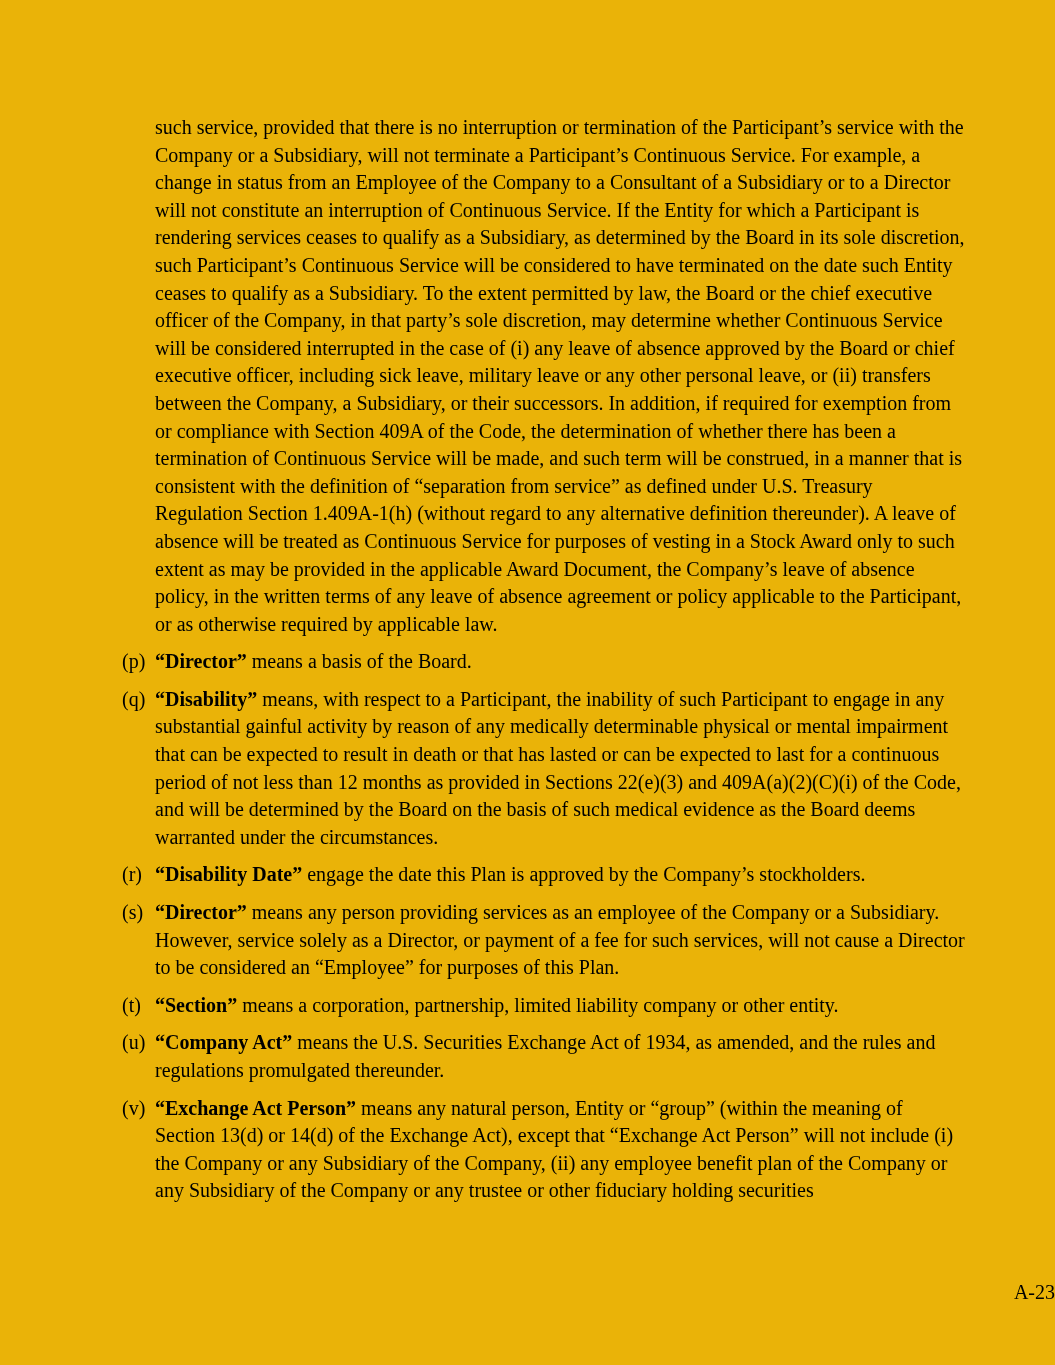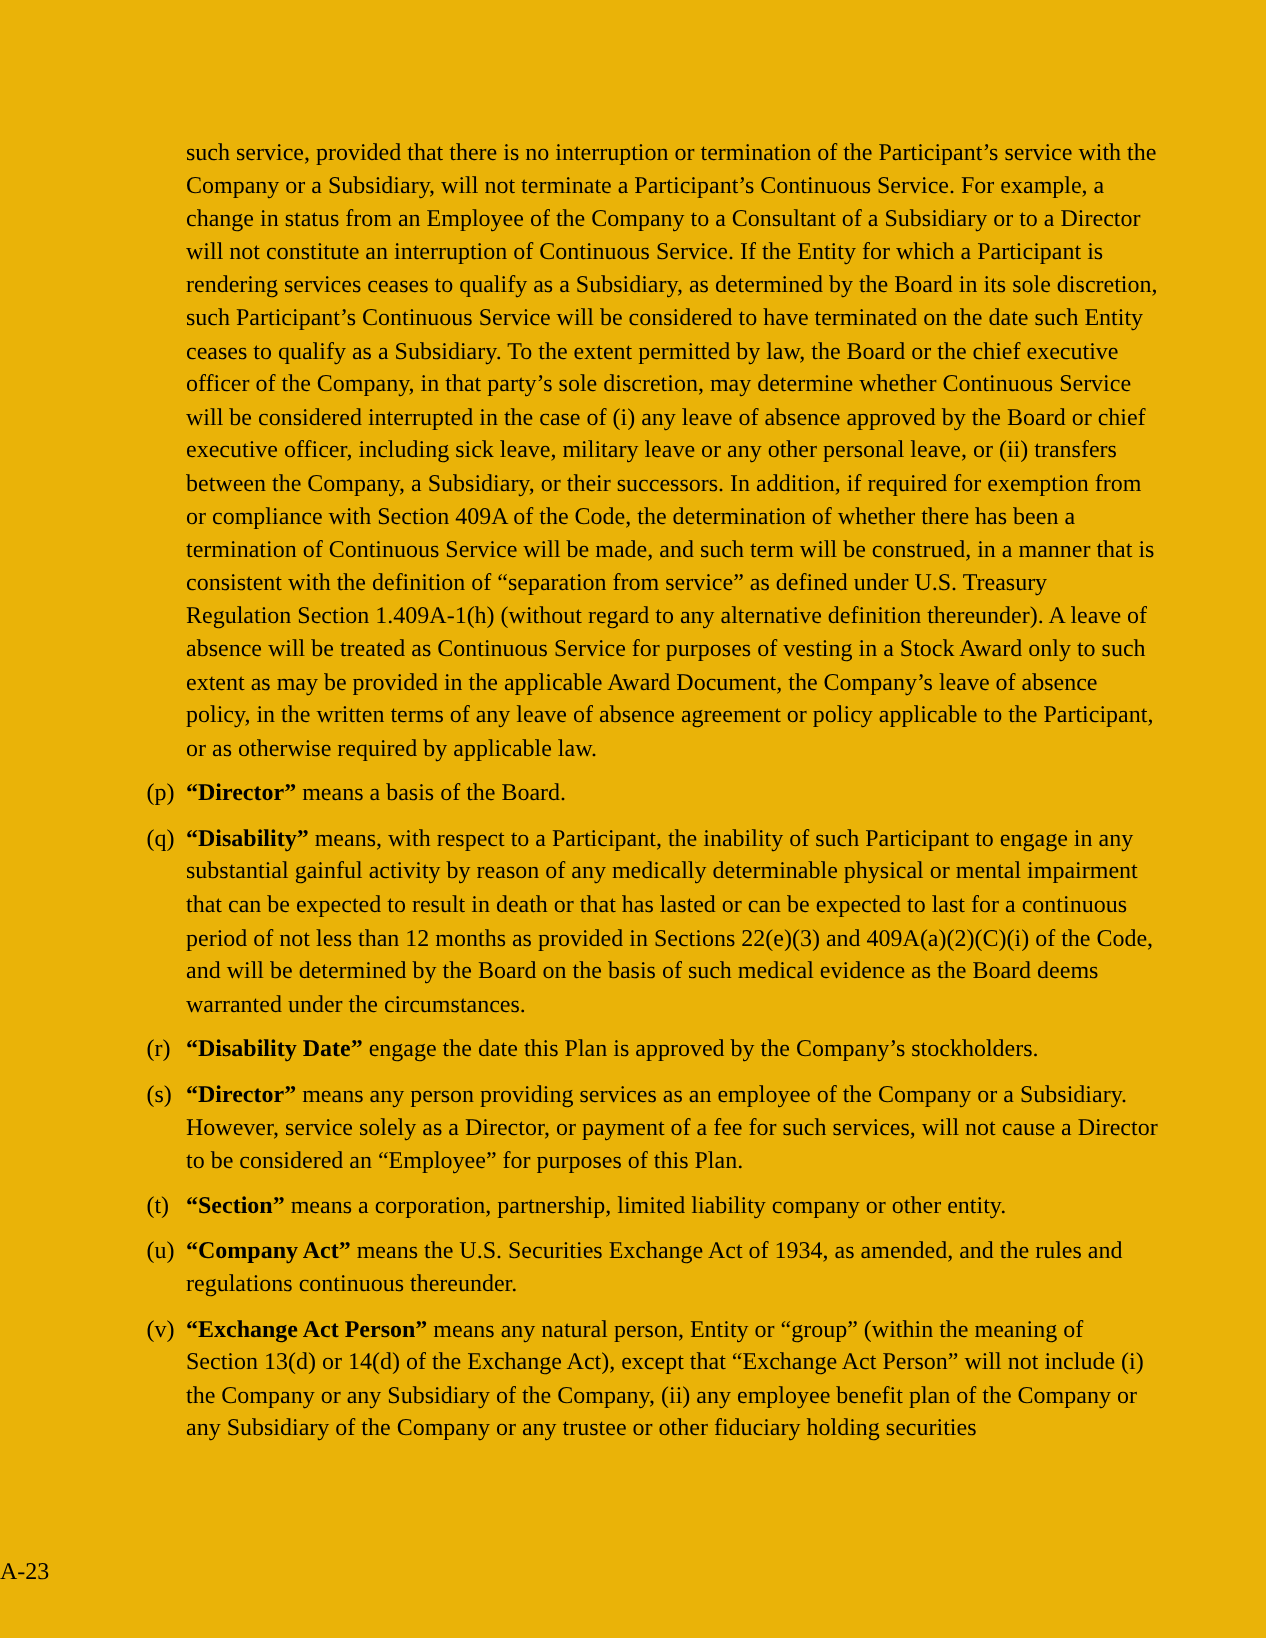--- a/index.html
+++ b/index.html
@@ -39,23 +39,23 @@
   .def-body {
     flex: 1;
     width: 810px;
   }
   .def-term {
     font-weight: bold;
   }
   .footer {
     position: absolute;
     left: 0;
-    bottom: 40px;
+    bottom: 58px;
     width: 100%;
-    text-align: left;
+    text-align: right;
   }
 </style>
 </head>
 <body>
 
 <div class="page">
   <div class="content">
 
     <p class="intro-para">such service, provided that there is no interruption or termination of the Participant’s service with the Company or a Subsidiary, will not terminate a Participant’s Continuous Service. For example, a change in status from an Employee of the Company to a Consultant of a Subsidiary or to a Director will not constitute an interruption of Continuous Service. If the Entity for which a Participant is rendering services ceases to qualify as a Subsidiary, as determined by the Board in its sole discretion, such Participant’s Continuous Service will be considered to have terminated on the date such Entity ceases to qualify as a Subsidiary. To the extent permitted by law, the Board or the chief executive officer of the Company, in that party’s sole discretion, may determine whether Continuous Service will be considered interrupted in the case of (i) any leave of absence approved by the Board or chief executive officer, including sick leave, military leave or any other personal leave, or (ii) transfers between the Company, a Subsidiary, or their successors. In addition, if required for exemption from or compliance with Section 409A of the Code, the determination of whether there has been a termination of Continuous Service will be made, and such term will be construed, in a manner that is consistent with the definition of “separation from service” as defined under U.S. Treasury Regulation Section 1.409A-1(h) (without regard to any alternative definition thereunder). A leave of absence will be treated as Continuous Service for purposes of vesting in a Stock Award only to such extent as may be provided in the applicable Award Document, the Company’s leave of absence policy, in the written terms of any leave of absence agreement or policy applicable to the Participant, or as otherwise required by applicable law.</p>
 
@@ -79,21 +79,21 @@
       <span class="def-body"><span class="def-term">“Director”</span><span> means any person providing services as an employee of the Company or a Subsidiary. However, service solely as a Director, or payment of a fee for such services, will not cause a Director to be considered an “Employee” for purposes of this Plan.</span></span>
     </div>
 
     <div class="def-item">
       <span class="def-label">(t)</span>
       <span class="def-body"><span class="def-term">“Section”</span><span> means a corporation, partnership, limited liability company or other entity.</span></span>
     </div>
 
     <div class="def-item">
       <span class="def-label">(u)</span>
-      <span class="def-body"><span class="def-term">“Company Act”</span><span> means the U.S. Securities Exchange Act of 1934, as amended, and the rules and regulations continuous thereunder.</span></span>
+      <span class="def-body"><span class="def-term">“Company Act”</span><span> means the U.S. Securities Exchange Act of 1934, as amended, and the rules and regulations promulgated thereunder.</span></span>
     </div>
 
     <div class="def-item">
       <span class="def-label">(v)</span>
       <span class="def-body"><span class="def-term">“Exchange Act Person”</span><span> means any natural person, Entity or “group” (within the meaning of Section 13(d) or 14(d) of the Exchange Act), except that “Exchange Act Person” will not include (i) the Company or any Subsidiary of the Company, (ii) any employee benefit plan of the Company or any Subsidiary of the Company or any trustee or other fiduciary holding securities</span></span>
     </div>
 
   </div>
 
   <div class="footer">A-23</div>

